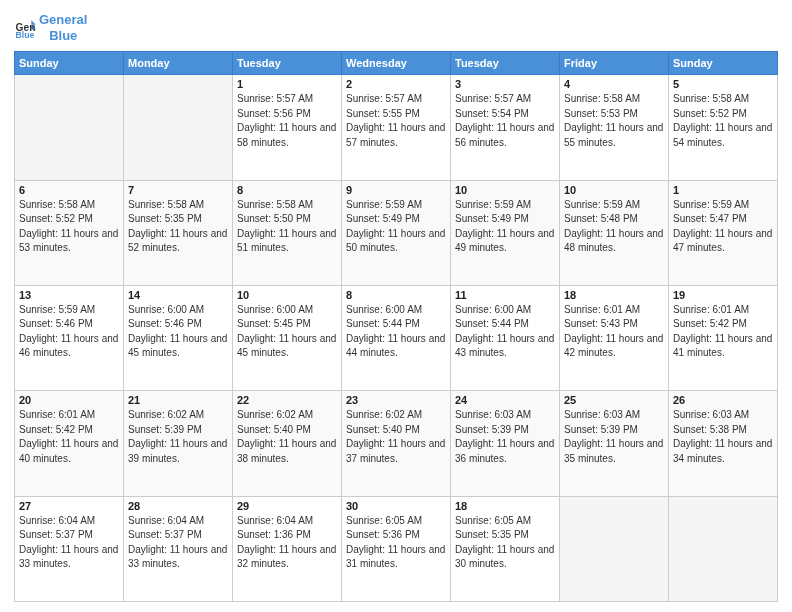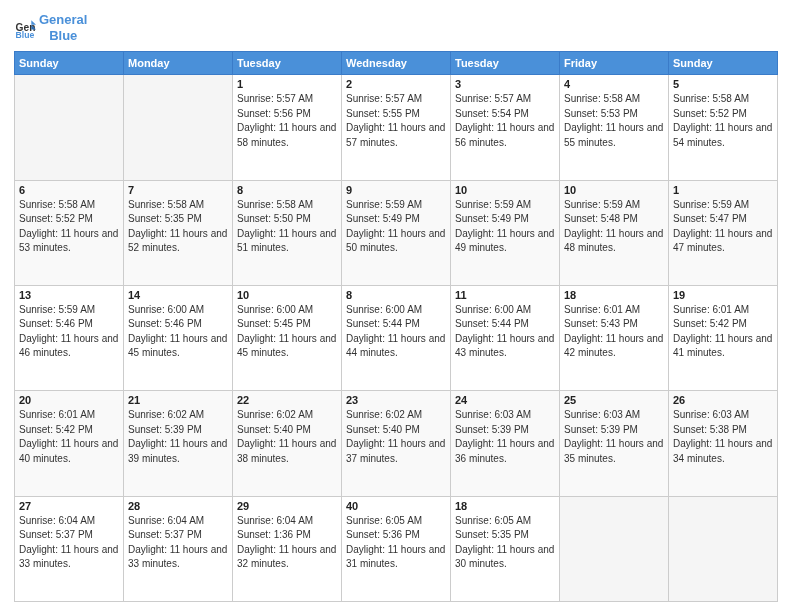--- a/index.html
+++ b/index.html
@@ -346,21 +346,21 @@
 and 33 minutes.</div>
           </td>
           <td>
             <span class="day-num">29</span>
             <div class="day-info">Sunrise: 6:04 AM
 Sunset: 1:36 PM
 Daylight: 11 hours
 and 32 minutes.</div>
           </td>
           <td>
-            <span class="day-num">40</span>
+            <span class="day-num">30</span>
             <div class="day-info">Sunrise: 6:05 AM
 Sunset: 5:36 PM
 Daylight: 11 hours
 and 31 minutes.</div>
           </td>
           <td>
             <span class="day-num">18</span>
             <div class="day-info">Sunrise: 6:05 AM
 Sunset: 5:35 PM
 Daylight: 11 hours

